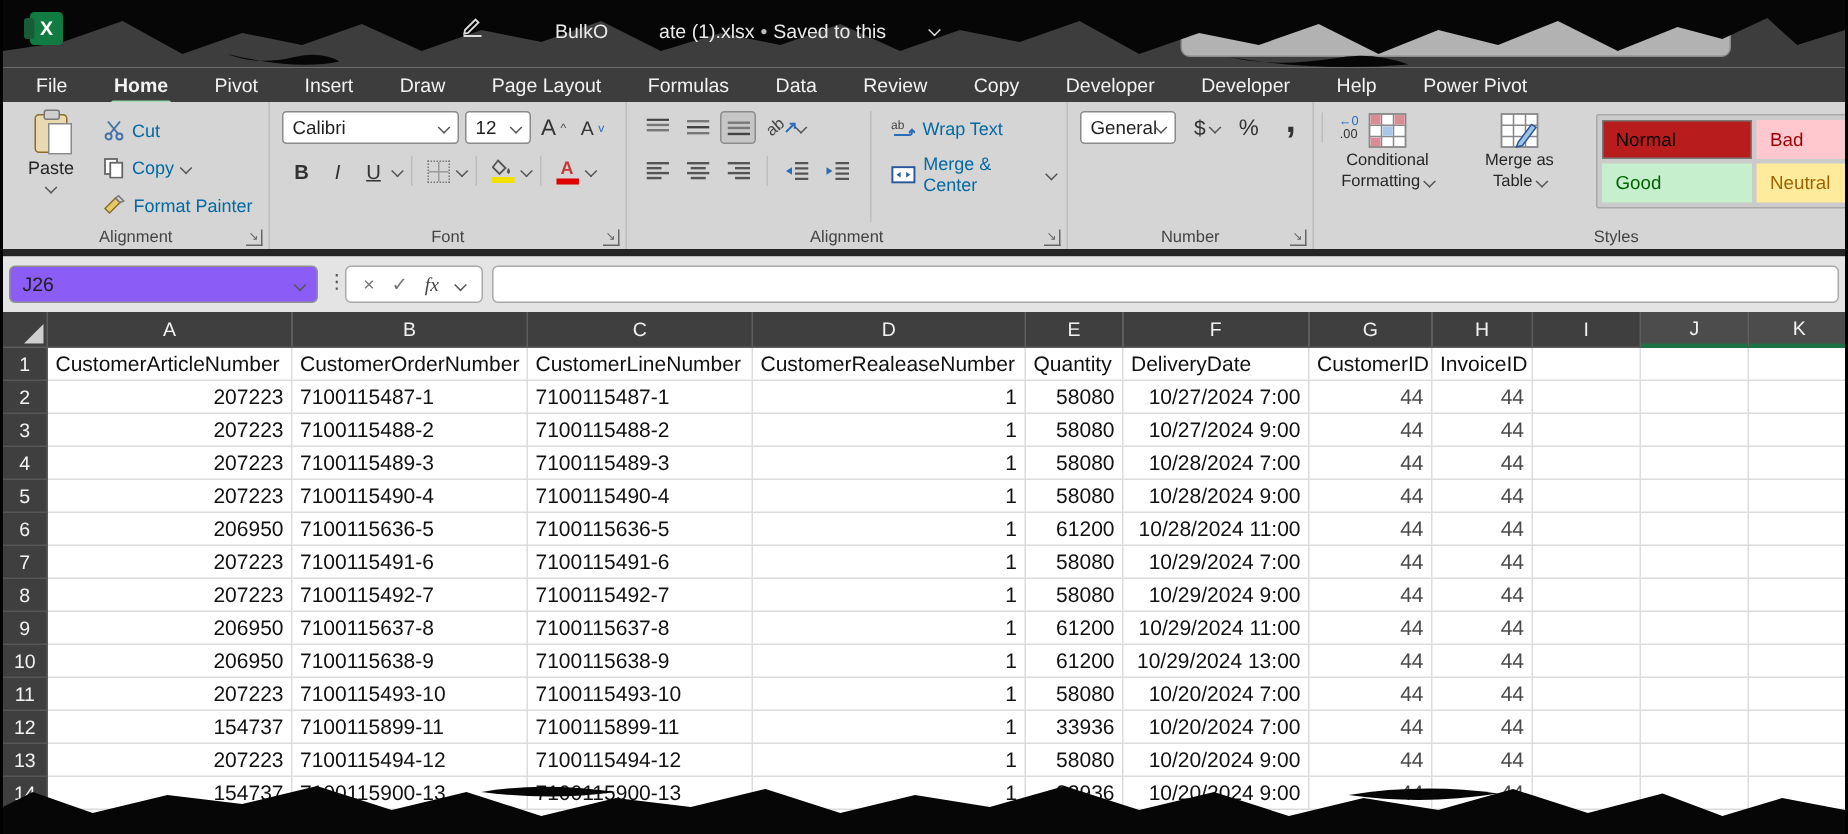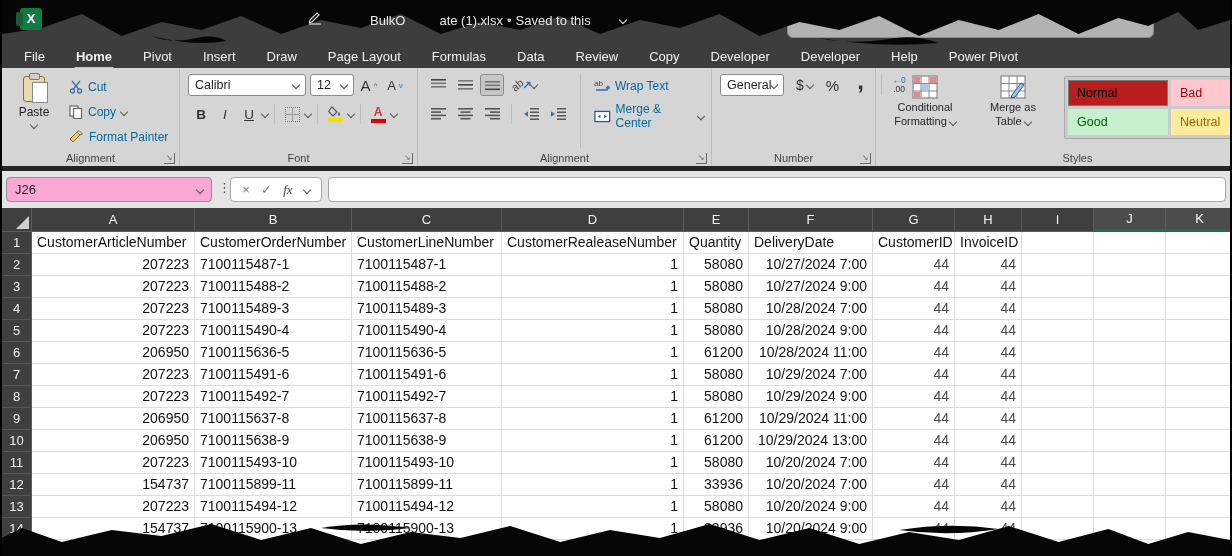--- a/index.html
+++ b/index.html
@@ -80,21 +80,21 @@
   .gallery{display:grid;grid-template-columns:100px 100px;grid-auto-rows:26px;gap:3px;margin-left:4px;margin-top:2px;
       background:#cbcbcb;border:1px solid #a8a8a8;padding:3px;border-radius:2px;}
   .gal-item{font-size:12.5px;display:flex;align-items:center;padding:0 8px;border:1px solid transparent;}
   .gal-normal{background:#b91c1c;border-color:#7a7a7a;color:#000;}
   .gal-bad{background:#ffc7ce;color:#9c0006;}
   .gal-good{background:#c6efce;color:#006100;}
   .gal-neutral{background:#ffeb9c;color:#9c6500;}
   
   .dark-sep{position:absolute;left:0;top:166px;width:100%;height:5px;background:#252525;}
   .formulabar{position:absolute;left:0;top:171px;width:100%;height:37px;background:#e4e4e4;}
-  .namebox{position:absolute;left:4px;top:6px;width:206px;height:25px;background:#f9a8d4;border:1px solid #919191;
+  .namebox{position:absolute;left:4px;top:6px;width:206px;height:25px;background:#8b5cf6;border:1px solid #919191;
       border-radius:4px;display:flex;align-items:center;justify-content:space-between;padding:0 8px;font-size:13px;color:#1f1f1f;}
   .fdots{position:absolute;left:216px;top:9px;color:#555;font-size:13px;letter-spacing:0;}
   .fxbox{position:absolute;left:228px;top:6px;width:92px;height:25px;background:#fff;border:1px solid #a8a8a8;
       border-radius:4px;display:flex;align-items:center;justify-content:space-evenly;color:#777;font-size:13px;}
   .fxbox .fx{font-style:italic;font-family:"Liberation Serif",serif;color:#444;}
   .finput{position:absolute;left:326px;top:6px;right:4px;height:25px;background:#fff;border:1px solid #a8a8a8;border-radius:4px;}
   
   .grid-area{position:absolute;left:0;top:208px;width:100%;}
   .cols-template{display:grid;grid-template-columns:30px 163px 157px 150px 182px 65px 124px 82px 67px 72px 72px minmax(68px,1fr);}
   .col-head{height:24px;background:#3f3f3f;color:#f2f2f2;font-size:13px;display:flex;align-items:center;justify-content:center;

